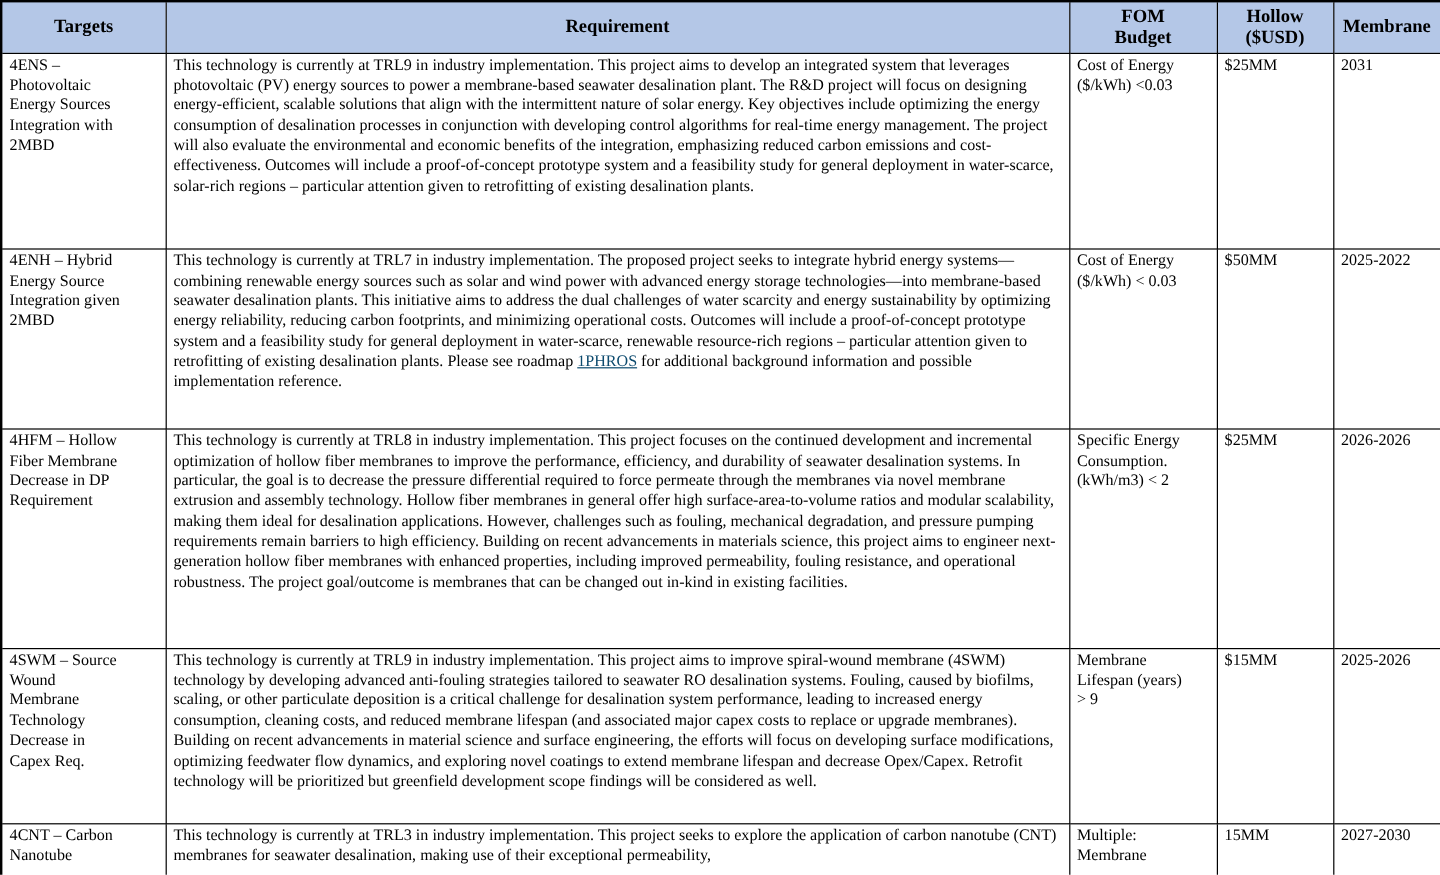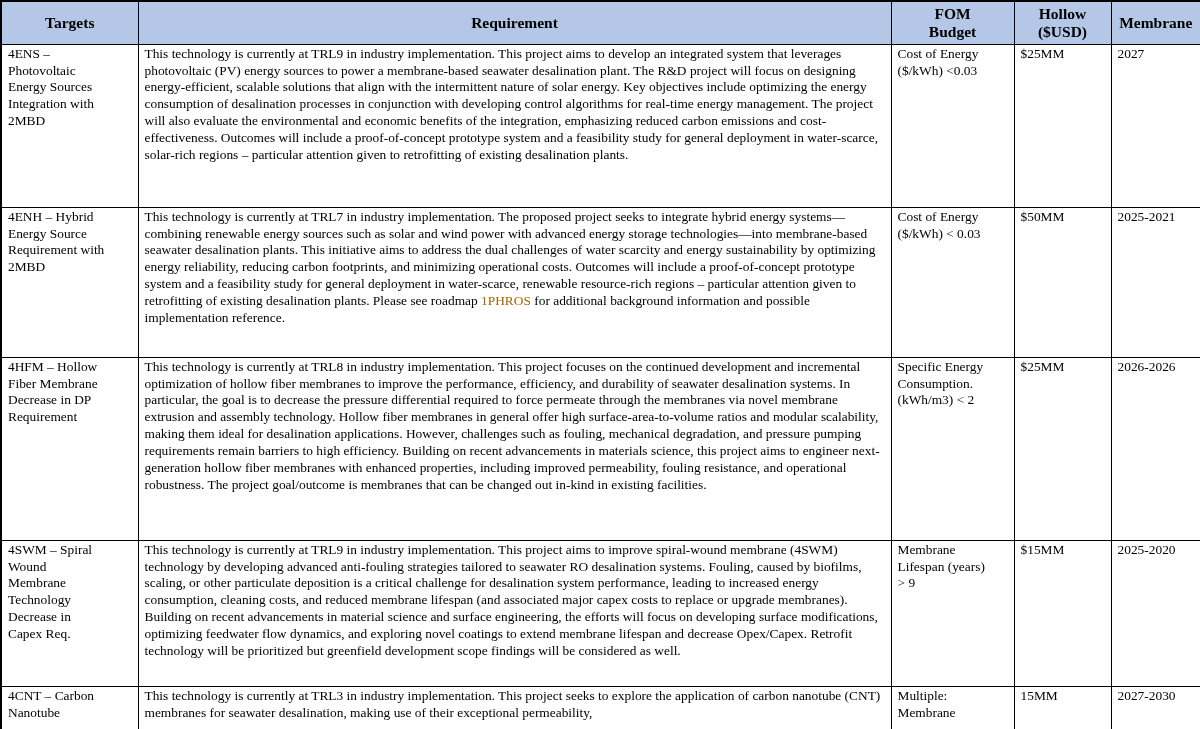--- a/index.html
+++ b/index.html
@@ -46,21 +46,22 @@
     padding: 1px 5px 2px 6px;
     text-align: left;
   }
   td.proj, td.fom { white-space: pre-line; margin-top: 13px; }
   tbody tr.r1 { height: 163px; }
   tbody tr.r2 { height: 150px; }
   tbody tr.r3 { height: 183px; font-family: Liberation Serif, serif; }
   tbody tr.r4 { height: 146px; }
   tbody tr.r5 { height: 45px; }
   a.roadmap-link {
-    color: #a16207;
+    color: #0c4a6e;
+    text-decoration: underline;
     cursor: pointer;
   }
 </style>
 </head>
 <body>
 
 <table>
   <colgroup>
     <col class="c-project">
     <col class="c-desc">
@@ -83,58 +84,58 @@
     <tr class="r1">
       <td class="proj">4ENS –
 Photovoltaic
 Energy Sources
 Integration with
 2MBD</td>
       <td class="desc">This technology is currently at TRL9 in industry implementation. This project aims to develop an integrated system that leverages photovoltaic (PV) energy sources to power a membrane-based seawater desalination plant. The R&amp;D project will focus on designing energy-efficient, scalable solutions that align with the intermittent nature of solar energy. Key objectives include optimizing the energy consumption of desalination processes in conjunction with developing control algorithms for real-time energy management. The project will also evaluate the environmental and economic benefits of the integration, emphasizing reduced carbon emissions and cost-effectiveness. Outcomes will include a proof-of-concept prototype system and a feasibility study for general deployment in water-scarce, solar-rich regions – particular attention given to retrofitting of existing desalination plants.</td>
       <td class="fom">Cost of Energy
 ($/kWh) &lt;0.03</td>
       <td class="budget">$25MM</td>
-      <td class="timeline">2027</td>
+      <td class="timeline">2031</td>
     </tr>
     <tr class="r2">
       <td class="proj">4ENH – Hybrid
 Energy Source
-Requirement with
+Integration given
 2MBD</td>
       <td class="desc"><span>This technology is currently at TRL7 in industry implementation. The proposed project seeks to integrate hybrid energy systems—combining renewable energy sources such as solar and wind power with advanced energy storage technologies—into membrane-based seawater desalination plants. This initiative aims to address the dual challenges of water scarcity and energy sustainability by optimizing energy reliability, reducing carbon footprints, and minimizing operational costs. Outcomes will include a proof-of-concept prototype system and a feasibility study for general deployment in water-scarce, renewable resource-rich regions – particular attention given to retrofitting of existing desalination plants. Please see roadmap </span><a class="roadmap-link">1PHROS</a><span> for additional background information and possible implementation reference.</span></td>
       <td class="fom">Cost of Energy
 ($/kWh) &lt; 0.03</td>
       <td class="budget">$50MM</td>
-      <td class="timeline">2025-2021</td>
+      <td class="timeline">2025-2022</td>
     </tr>
     <tr class="r3">
       <td class="proj">4HFM – Hollow
 Fiber Membrane
 Decrease in DP
 Requirement</td>
       <td class="desc">This technology is currently at TRL8 in industry implementation. This project focuses on the continued development and incremental optimization of hollow fiber membranes to improve the performance, efficiency, and durability of seawater desalination systems. In particular, the goal is to decrease the pressure differential required to force permeate through the membranes via novel membrane extrusion and assembly technology. Hollow fiber membranes in general offer high surface-area-to-volume ratios and modular scalability, making them ideal for desalination applications. However, challenges such as fouling, mechanical degradation, and pressure pumping requirements remain barriers to high efficiency. Building on recent advancements in materials science, this project aims to engineer next-generation hollow fiber membranes with enhanced properties, including improved permeability, fouling resistance, and operational robustness. The project goal/outcome is membranes that can be changed out in-kind in existing facilities.</td>
       <td class="fom">Specific Energy
 Consumption.
 (kWh/m3) &lt; 2</td>
       <td class="budget">$25MM</td>
       <td class="timeline">2026-2026</td>
     </tr>
     <tr class="r4">
-      <td class="proj">4SWM – Spiral
+      <td class="proj">4SWM – Source
 Wound
 Membrane
 Technology
 Decrease in
 Capex Req.</td>
       <td class="desc">This technology is currently at TRL9 in industry implementation. This project aims to improve spiral-wound membrane (4SWM) technology by developing advanced anti-fouling strategies tailored to seawater RO desalination systems. Fouling, caused by biofilms, scaling, or other particulate deposition is a critical challenge for desalination system performance, leading to increased energy consumption, cleaning costs, and reduced membrane lifespan (and associated major capex costs to replace or upgrade membranes). Building on recent advancements in material science and surface engineering, the efforts will focus on developing surface modifications, optimizing feedwater flow dynamics, and exploring novel coatings to extend membrane lifespan and decrease Opex/Capex. Retrofit technology will be prioritized but greenfield development scope findings will be considered as well.</td>
       <td class="fom">Membrane
 Lifespan (years)
 &gt; 9</td>
       <td class="budget">$15MM</td>
-      <td class="timeline">2025-2020</td>
+      <td class="timeline">2025-2026</td>
     </tr>
     <tr class="r5">
       <td class="proj">4CNT – Carbon
 Nanotube</td>
       <td class="desc">This technology is currently at TRL3 in industry implementation. This project seeks to explore the application of carbon nanotube (CNT) membranes for seawater desalination, making use of their exceptional permeability,</td>
       <td class="fom">Multiple:
 Membrane</td>
       <td class="budget">15MM</td>
       <td class="timeline">2027-2030</td>
     </tr>

